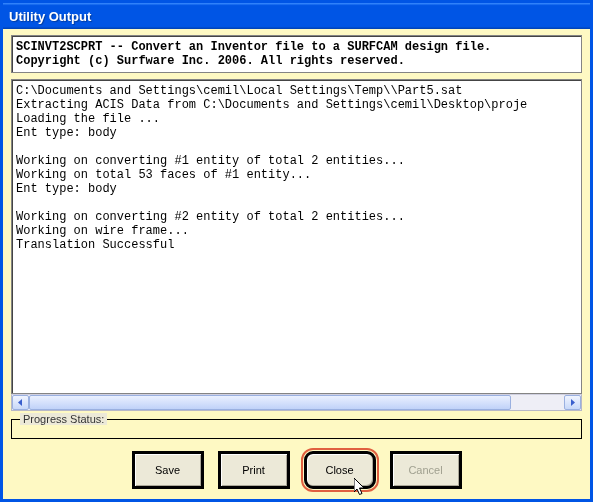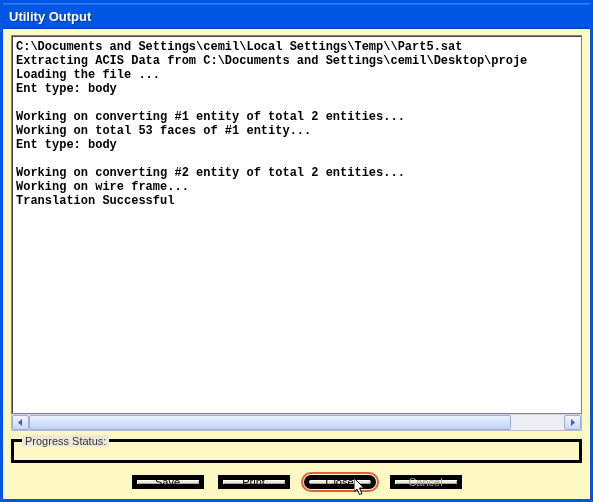--- a/index.html
+++ b/index.html
@@ -55,21 +55,21 @@
   .log-wrap {
     flex: 1;
     display: flex;
     flex-direction: column;
   }
   .log-panel {
     flex: 1;
     padding: 4px 4px;
     font-family: "Courier New", monospace;
     font-size: 12px;
-    font-weight: bold;
+    font-weight: normal;
     line-height: 14px;
     white-space: pre;
     overflow: hidden;
   }
   .hscroll {
     height: 17px;
     background: #eeeef6;
     display: flex;
     align-items: stretch;
     border: 1px solid #b8b8c8;
@@ -96,21 +96,21 @@
     position: absolute;
     left: 0px;
     top: 0;
     bottom: 0;
     width: 90%;
     background: linear-gradient(to bottom, #eaf0ff, #c0d2f8);
     border: 1px solid #9ab0e0;
     border-radius: 2px;
   }
   .fieldset {
-    border: 3px solid #000000;
+    border: 1px solid #000000;
     position: relative;
     padding: 10px 10px 8px 14px;
     margin-top: 2px;
   }
   .fieldset .legend {
     position: absolute;
     top: -7px;
     left: 8px;
     background: #ece9d8;
     padding: 0 3px;
@@ -122,23 +122,23 @@
     color: #222;
   }
   .buttons {
     display: flex;
     justify-content: center;
     gap: 14px;
     padding: 6px 0 2px 0;
   }
   .btn {
     width: 72px;
-    height: 14px;
+    height: 38px;
     background: #ece9d8;
-    border: 5px solid #000000;
+    border: 3px solid #000000;
     box-shadow: inset 1px 1px 0 #fff, inset -1px -1px 0 #aca899;
     font-size: 11px;
     font-family: "Tahoma", sans-serif;
     cursor: pointer;
     display: flex;
     align-items: center;
     justify-content: center;
     color: #000;
   }
   .btn.disabled {
@@ -161,20 +161,22 @@
 </head>
 <body>
 
 <div class="window">
   <div class="titlebar">
     <span>Utility Output</span>
   </div>
 
   <div class="client">
 
+    <div class="panel header-panel"><span>SCINVT2SCPRT -- Convert an Inventor file to a SURFCAM design file.</span>
+<span>Copyright (c) Surfware Inc. 2006. All rights reserved.</span></div>
 
     <div class="log-wrap">
       <div class="panel log-panel">C:\Documents and Settings\cemil\Local Settings\Temp\\Part5.sat
 Extracting ACIS Data from C:\Documents and Settings\cemil\Desktop\proje
 Loading the file ...
 Ent type: body
 
 Working on converting #1 entity of total 2 entities...
 Working on total 53 faces of #1 entity...
 Ent type: body

